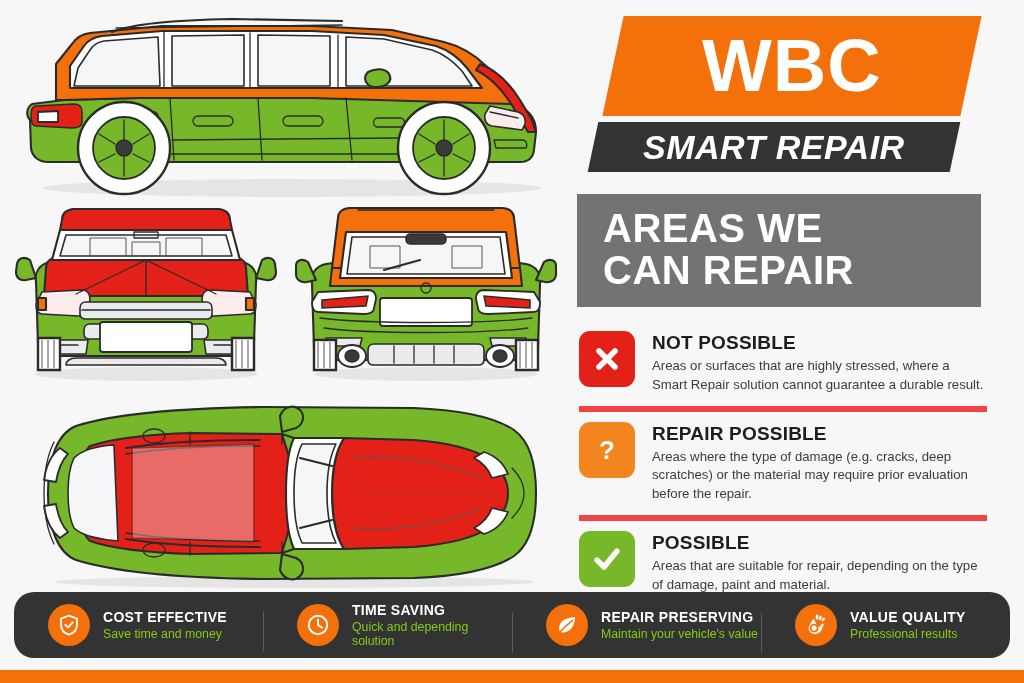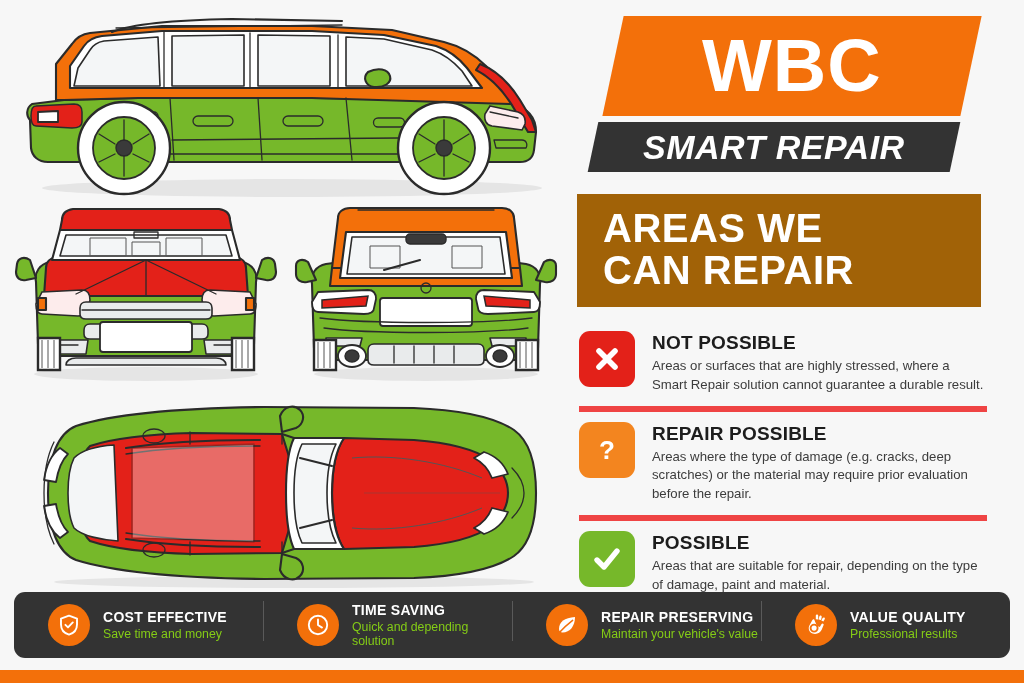--- a/index.html
+++ b/index.html
@@ -73,21 +73,21 @@
   }
   #logo-dark .logo-txt {
     transform: skewX(12deg);
     color: #fff; font-weight: 700; font-style: italic;
     font-size: 34px; letter-spacing: .5px; line-height: 1;
   }
 
   
   #blue-banner {
     margin: 22px 0 0 2px;
-    background: #a16207;
+    background: #737373;
     width: 404px;
     padding: 14px 0 16px 26px;
   }
   #blue-banner h1 {
     color: #fff; font-weight: 700; font-size: 40px;
     line-height: 1.04; letter-spacing: .5px;
   }
 
   
   #legend { margin: 14px 0 0 4px; width: 408px; }
@@ -113,22 +113,22 @@
   }
   .legend-desc {
     font-size: 13.2px; color: #3c3c3c; line-height: 1.42;
   }
 
   
   #benefits-bar {
     position: absolute; left: 14px; top: 592px;
     width: 996px; height: 66px;
     background: #333333;
-    border-radius: 11px;
-    display: flex; 
+    border-radius: 20px;
+    display: flex; align-items: center;
   }
   .benefit {
     flex: 1 1 0;
     display: flex; align-items: center; gap: 13px;
     padding-left: 34px;
     position: relative;
   }
   .benefit + .benefit::before {
     content: ""; position: absolute; left: 0; top: 9px;
     width: 1px; height: 40px; background: #5a5a5a;

